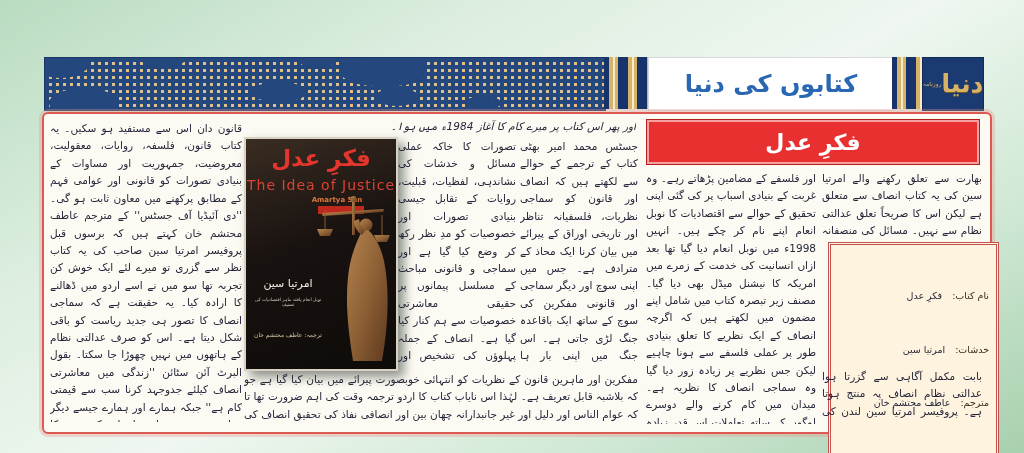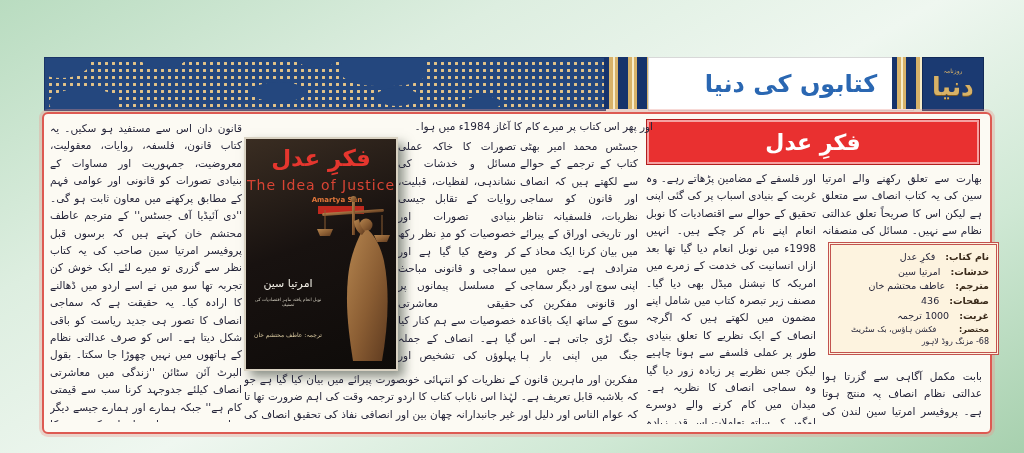--- a/index.html
+++ b/index.html
@@ -10,24 +10,24 @@
   .banner{position:absolute;left:44px;top:57px;width:938px;height:52px;display:block;}
   .map{position:absolute;left:0;top:0;width:560px;height:52px;background-color:#24477e;
     background-image:radial-gradient(#e3c388 1.4px,rgba(0,0,0,0) 1.7px);
     background-size:7px 7px;background-position:2px 2px;overflow:hidden;border:1px solid #1a3566;}
   .sea{position:absolute;background:#24477e;border-radius:50%;}
   .bars{position:absolute;top:0;height:52px;
     background:repeating-linear-gradient(90deg,#16336b 0 5px,#d7b269 5px 9px,#f7ecc9 9px 11px,#d7b269 11px 14px,#16336b 14px 19px);}
   .bars-a{left:560px;width:44px;}
   .bars-b{left:848px;width:30px;}
   .section-title-box{position:absolute;left:604px;top:0;width:244px;height:52px;background:#ffffff;
-    display:flex;align-items:center;justify-content:center;border:1px solid #d8d8d8;padding-left:20px;}
+    display:flex;align-items:center;justify-content:center;border:1px solid #d8d8d8;}
   .section-title-box span{color:#2a67b2;font-size:24px;font-weight:bold;direction:rtl;}
   .logo-box{position:absolute;left:878px;top:0;width:60px;height:52px;background:#1b3a72;
-    display:flex;flex-direction:column;align-items:center;justify-content:center;border:1px solid #122a57;}
+    display:flex;flex-direction:row;align-items:center;justify-content:center;border:1px solid #122a57;}
   .logo-tag{color:#d8b267;font-size:6px;line-height:1;direction:rtl;}
   .logo-main{color:#d8b267;font-size:25px;font-weight:bold;line-height:1.05;direction:rtl;
     text-shadow:0 1px 0 #7c5a22;}
   
   .frame{position:absolute;left:42px;top:112px;width:946px;height:318px;background:#fcfaf3;
     border:2px solid #dd5a52;border-radius:6px;box-shadow:0 0 0 3px rgba(235,150,140,.35);}
   .ucol{position:absolute;font-size:10.5px;line-height:1.66;text-align:justify;direction:rtl;
     color:#26263a;overflow:hidden;}
   .oneline{white-space:nowrap;text-overflow:clip;}
   .headline-box{position:absolute;left:602px;top:5px;width:332px;height:44px;background:#e93030;
@@ -46,21 +46,21 @@
     font-size:11px;direction:rtl;}
   .cv-sub{position:absolute;left:4px;top:158px;width:76px;text-align:center;color:#cfcabc;
     font-size:4.5px;direction:rtl;}
   .cv-trans{position:absolute;left:6px;top:192px;width:72px;text-align:center;color:#d9c9a0;
     font-size:6px;direction:rtl;}
   .statue{position:absolute;right:2px;top:56px;}
   
   .info-table{position:absolute;left:784px;top:128px;width:152px;background:#fdf3df;
     border:3px double #c2524e;padding:5px 7px 4px 6px;direction:rtl;}
   .irow{display:flex;align-items:baseline;font-size:9.5px;line-height:1.55;}
-  .irow .lbl{font-weight:bold;color:#3a2a1a;white-space:nowrap;}
+  .irow .lbl{font-weight:normal;color:#3a2a1a;white-space:nowrap;margin-top:39px;}
   .irow .val{margin-right:10px;color:#26263a;white-space:nowrap;}
   .irow.long{display:block;font-size:8px;line-height:1.5;}
   .irow.long .lbl{font-size:8px;}
   .irow.long .val{margin-right:20px;font-size:8px;white-space:normal;}
 </style>
 </head>
 <body>
 
 <div class="page">
 
@@ -87,21 +87,21 @@
   </div>
 
   <div class="frame">
 
     <div class="headline-box">
       <span>فکرِ عدل</span>
     </div>
 
     <div class="ucol" style="left:6px;top:6px;width:192px;height:302px;">قانون دان اس سے مستفید ہو سکیں۔ یہ کتاب قانون، فلسفہ، روایات، معقولیت، معروضیت، جمہوریت اور مساوات کے بنیادی تصورات کو قانونی اور عوامی فہم کے مطابق پرکھنے میں معاون ثابت ہو گی۔ ''دی آئیڈیا آف جسٹس'' کے مترجم عاطف محتشم خان کہتے ہیں کہ برسوں قبل پروفیسر امرتیا سین صاحب کی یہ کتاب نظر سے گزری تو میرے لئے ایک خوش کن تجربہ تھا سو میں نے اسے اردو میں ڈھالنے کا ارادہ کیا۔ یہ حقیقت ہے کہ سماجی انصاف کا تصور ہی جدید ریاست کو باقی شکل دیتا ہے۔ اس کو صرف عدالتی نظام کے ہاتھوں میں نہیں چھوڑا جا سکتا۔ بقول البرٹ آئن سٹائن ''زندگی میں معاشرتی انصاف کیلئے جدوجہد کرنا سب سے قیمتی کام ہے'' جبکہ ہمارے اور ہمارے جیسے دیگر معاشروں میں سماجی انصاف کے تصور کا فقدان پیدا کر کے لفظ انصاف کو مشروط کر دیا گیا ہے، جہاں عدالتی نظام انصاف میں بے جا طوالت انصاف سے عام فرد کا یقین ہی ختم کرتی جا رہی ہے وہیں سماجی انصاف کے فقدان اور شہری حقوق سے واقفیت نہ رکھنے کے باعث معاشرہ تیزی سے تنزلی کا شکار ہے۔</div>
 
-    <div class="ucol oneline" style="left:216px;top:4px;width:393px;height:17px;">اور پھر اس کتاب پر میرے کام کا آغاز 1984ء میں ہوا۔</div>
+    <div class="ucol oneline" style="left:199px;top:4px;width:393px;height:17px;font-style:italic;">اور پھر اس کتاب پر میرے کام کا آغاز 1984ء میں ہوا۔</div>
 
     <div class="cover">
       <div class="cv-title">فکرِ عدل</div>
       <div class="cv-eng">The Idea of Justice</div>
       <div class="cv-author-en">Amartya Sen</div>
       <div class="cv-badge"></div>
       <svg class="statue" width="78" height="168" viewBox="0 0 78 168">
         <defs>
           <linearGradient id="bronze" x1="0" y1="0" x2="1" y2="1">
             <stop offset="0" stop-color="#b5854f"></stop>

